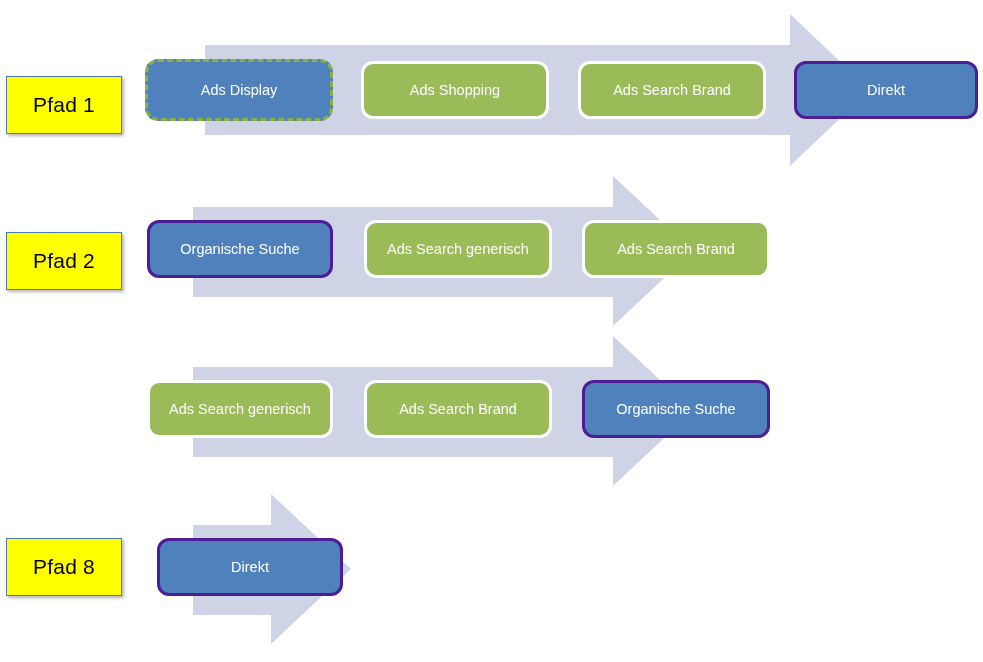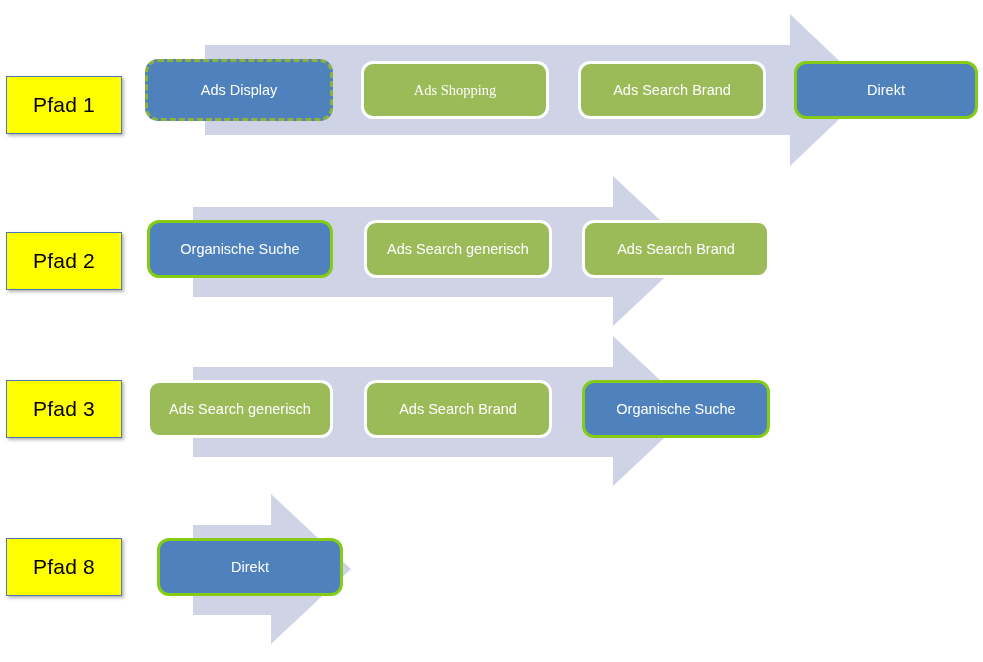--- a/index.html
+++ b/index.html
@@ -54,56 +54,55 @@
     align-items: center;
     justify-content: center;
     text-align: center;
     color: #ffffff;
     font-size: 14.5px;
     line-height: 1.15;
     font-family: "Liberation Sans", sans-serif;
     padding: 0 4px;
     white-space: nowrap;
   }
-  .chip.blue  { background: #4F82BC; border: 3px solid #84cc16; }
+  .chip.blue  { background: #4F82BC; border: 3px solid #4c1d95; }
   .chip.green { background: #9BBB59; border: 3px solid #ffffff; }
   .chip.highlight {
     border: 3px dashed #8CB13E;
     border-radius: 13px;
   }
 </style>
 </head>
 <body>
 
 <div id="stage">
     <div class="arrow" style="left: 205px; top: 14px; width: 665px; height: 152px;">
       <svg width="665" height="152" viewBox="0 0 665 152">
         <polygon points="0,31 585,31 585,0 665,76 585,152 585,121 0,121" fill="#CED4E6"></polygon>
       </svg>
     </div>
     <div class="pfad-label" style="left: 6px; top: 76px; width: 116px; height: 58px;">Pfad 1</div>
     <div class="chip blue highlight" style="left: 145px; top: 59px; width: 188px; height: 62px;">Ads Display</div>
-    <div class="chip green" style="left: 361px; top: 61px; width: 188px; height: 58px; font-family: Liberation Serif, serif;">Ads Shopping</div>
+    <div class="chip green" style="left: 361px; top: 61px; width: 188px; height: 58px;">Ads Shopping</div>
     <div class="chip green" style="left: 578px; top: 61px; width: 188px; height: 58px;">Ads Search Brand</div>
     <div class="chip blue" style="left: 794px; top: 61px; width: 184px; height: 58px;">Direkt</div>
     <div class="arrow" style="left: 193px; top: 176px; width: 500px; height: 150px;">
       <svg width="500" height="150" viewBox="0 0 500 150">
         <polygon points="0,31 420,31 420,0 500,75 420,150 420,121 0,121" fill="#CED4E6"></polygon>
       </svg>
     </div>
     <div class="pfad-label" style="left: 6px; top: 232px; width: 116px; height: 58px;">Pfad 2</div>
     <div class="chip blue" style="left: 147px; top: 220px; width: 186px; height: 58px;">Organische Suche</div>
     <div class="chip green" style="left: 364px; top: 220px; width: 188px; height: 58px;">Ads Search generisch</div>
     <div class="chip green" style="left: 582px; top: 220px; width: 188px; height: 58px;">Ads Search Brand</div>
     <div class="arrow" style="left: 193px; top: 336px; width: 500px; height: 150px;">
       <svg width="500" height="150" viewBox="0 0 500 150">
         <polygon points="0,31 420,31 420,0 500,75 420,150 420,121 0,121" fill="#CED4E6"></polygon>
       </svg>
     </div>
-    <div class="pfad-label" style="left: 6px; top: 380px; width: 116px; height: 58px;">Pfad 3</div>
     <div class="chip green" style="left: 147px; top: 380px; width: 186px; height: 58px;">Ads Search generisch</div>
     <div class="chip green" style="left: 364px; top: 380px; width: 188px; height: 58px;">Ads Search Brand</div>
     <div class="chip blue" style="left: 582px; top: 380px; width: 188px; height: 58px;">Organische Suche</div>
     <div class="arrow" style="left: 193px; top: 494px; width: 158px; height: 150px;">
       <svg width="158" height="150" viewBox="0 0 158 150">
         <polygon points="0,31 78,31 78,0 158,75 78,150 78,121 0,121" fill="#CED4E6"></polygon>
       </svg>
     </div>
     <div class="pfad-label" style="left: 6px; top: 538px; width: 116px; height: 58px;">Pfad 8</div>
     <div class="chip blue" style="left: 157px; top: 538px; width: 186px; height: 58px;">Direkt</div>

